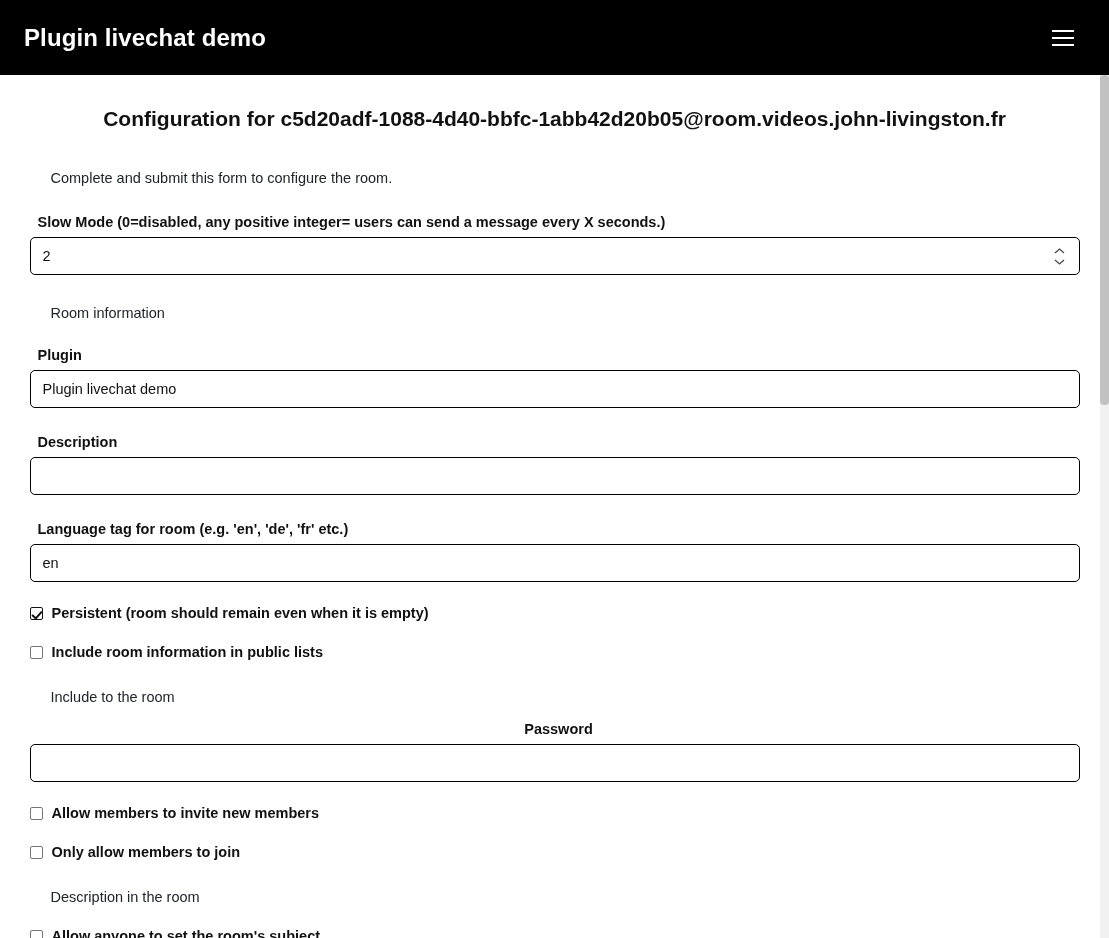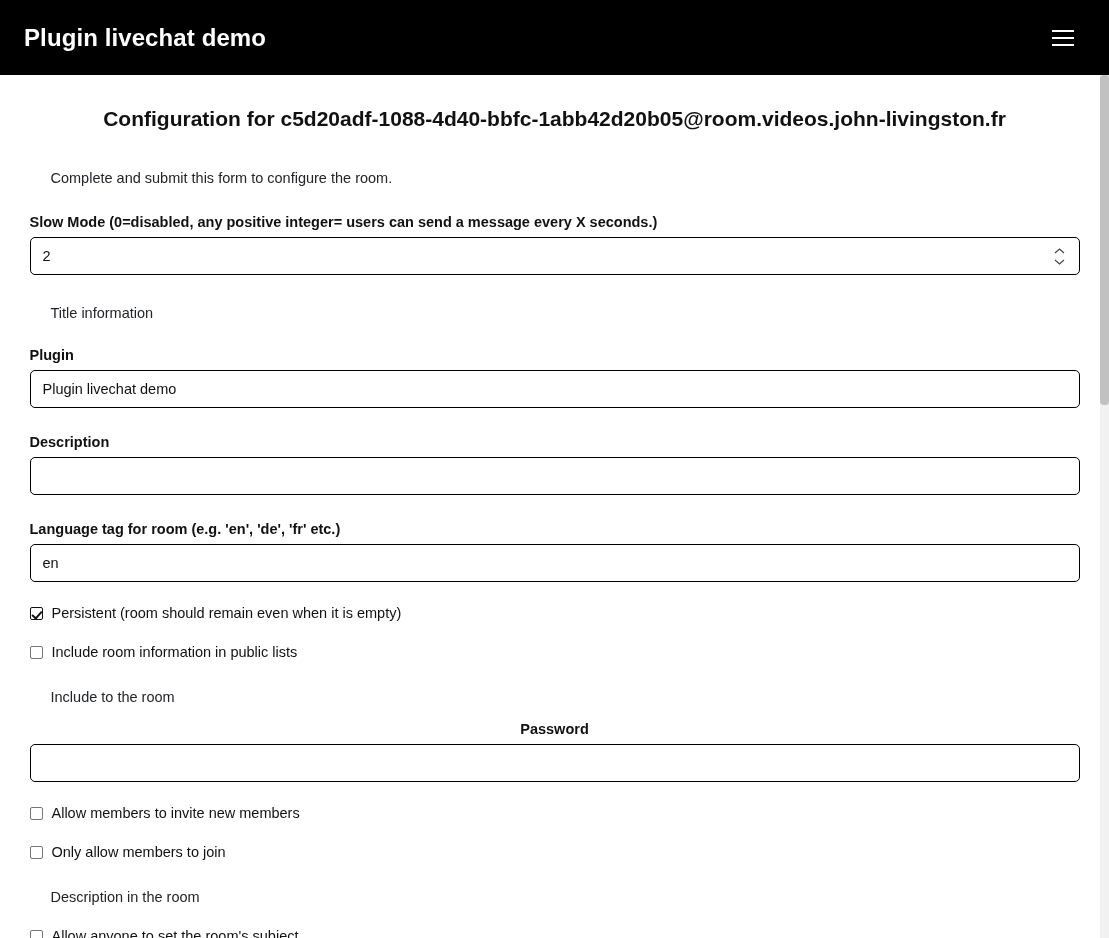--- a/index.html
+++ b/index.html
@@ -96,21 +96,21 @@
     color: #212529;
     margin: 38px 0 0 0;
     padding-left: 21px;
   }
 
   .field-label {
     display: block;
     font-size: 14.5px;
     font-weight: bold;
     color: #111;
-    margin: 26px 0 7px 0;
+    margin: 26px 0 7px 8px;
   }
   .field-label.first { margin-top: 28px; }
 
   .text-input {
     display: block;
     width: 1050px;
     height: 38px;
     border: 1px solid #000000;
     border-radius: 5px;
     background: #ffffff;
@@ -171,21 +171,21 @@
     left: 3.5px;
     top: 0.5px;
     width: 4px;
     height: 8px;
     border: solid #111;
     border-width: 0 2px 2px 0;
     transform: rotate(42deg);
   }
   .check-row .lbl {
     font-size: 14.5px;
-    font-weight: normal;
+    font-weight: bold;
     color: #111;
     line-height: 1;
   }
 </style>
 </head>
 <body>
 
 <div class="topbar">
   <div class="topbar-title">Plugin livechat demo</div>
   <button class="menu-button">
@@ -213,21 +213,21 @@
       <span class="spinner">
         <svg width="11" height="7" viewBox="0 0 11 7">
             <path d="M1 5 L5.5 1 L10 5" fill="none" stroke="#444" stroke-width="1.2"></path>
           </svg>
         <svg width="11" height="7" viewBox="0 0 11 7">
             <path d="M1 2 L5.5 6 L10 2" fill="none" stroke="#444" stroke-width="1.2"></path>
           </svg>
       </span>
     </div>
 
-    <div class="section-legend">Title information</div>
+    <div class="section-legend">Room information</div>
 
     <label class="field-label">Plugin</label>
     <input class="text-input" type="text" value="Plugin livechat demo" style="">
 
     <label class="field-label">Description</label>
     <input class="text-input" type="text" value="" style="">
 
     <label class="field-label">Language tag for room (e.g. 'en', 'de', 'fr' etc.)</label>
     <input class="text-input" type="text" value="en" style="">
 

